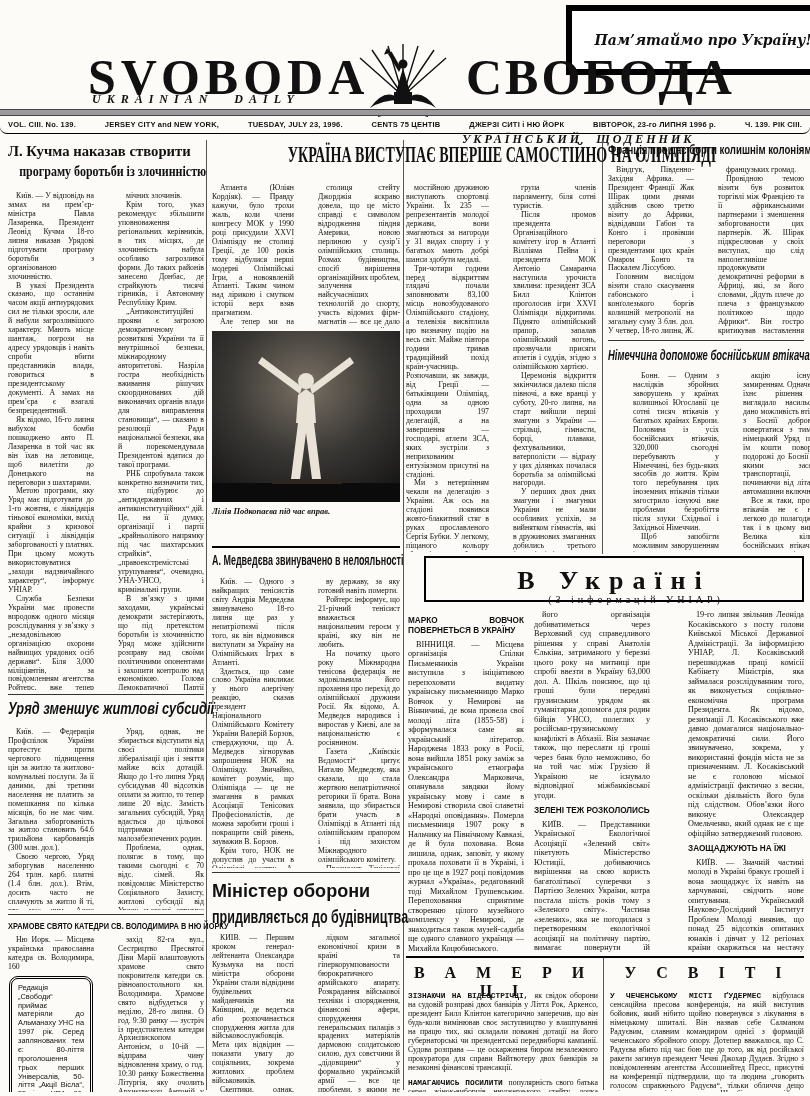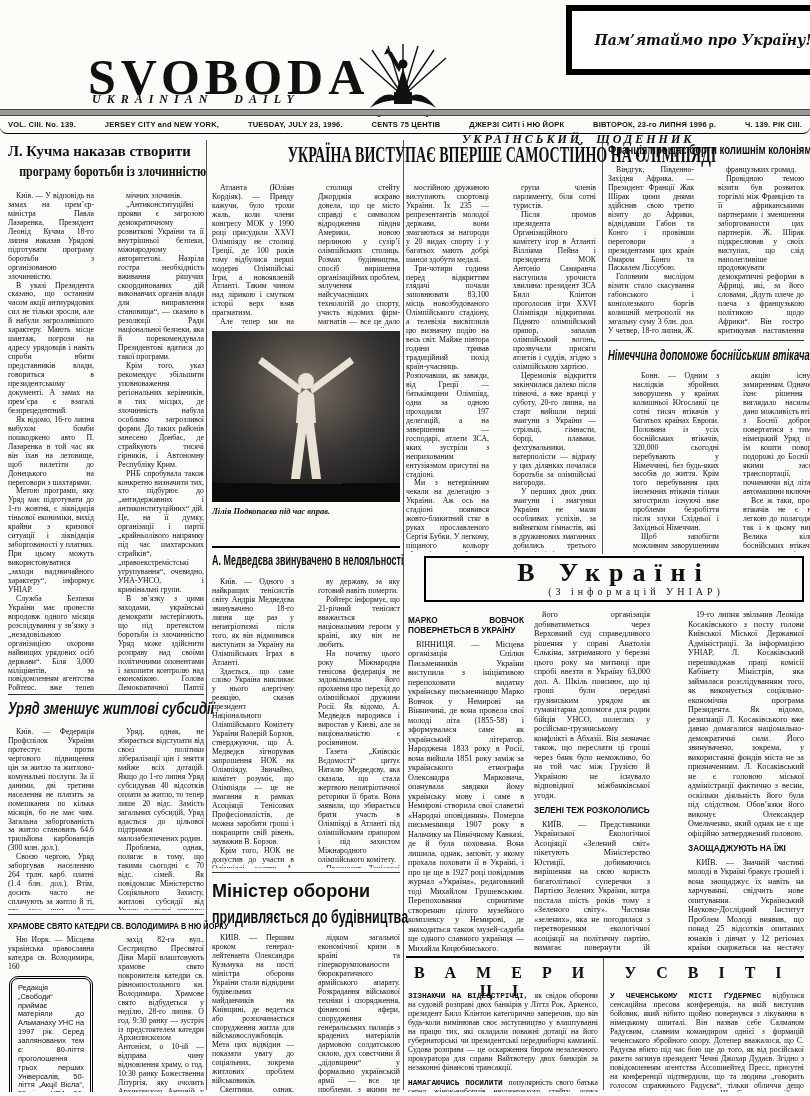--- a/index.html
+++ b/index.html
@@ -43,21 +43,21 @@
   .subs-hl{left:8px;top:700px;width:196px;font:italic bold 16px "Liberation Sans",sans-serif;}
   .khram-hl{left:8px;top:921px;width:196px;font:bold 9px "Liberation Sans",sans-serif;}
   .oly-hl{left:212px;top:142px;width:388px;font:bold 23px "Liberation Serif",serif;}
   .med-hl{left:212px;top:552px;width:188px;font:bold 14px "Liberation Sans",sans-serif;}
   .def-hl{left:212px;top:878px;width:188px;font:bold 19px/1.35 "Liberation Sans",sans-serif;}
   .fr-hl{left:608px;top:142px;width:196px;font:bold 13px "Liberation Sans",sans-serif;}
   .de-hl{left:608px;top:346px;width:196px;font:italic bold 15px "Liberation Sans",sans-serif;}
   .caption{left:212px;top:506px;width:188px;font:italic bold 8.5px "Liberation Serif",serif;text-align:left;}
   
   .vu-box{left:424px;top:556px;width:380px;height:46px;border:2px solid #000;text-align:center;}
-  .vu-title{font:bold 26px/1 "Liberation Serif",serif;letter-spacing:9px;margin-top:2px;}
+  .vu-title{font:bold 26px/1 "Liberation Serif",serif;letter-spacing:9px;margin-top:10px;}
   .vu-sub{font:10px "Liberation Serif",serif;letter-spacing:4px;padding-left:44px;}
   .sec-hd{font:bold 16px "Liberation Serif",serif;letter-spacing:8px;text-align:center;}
   .photo{left:212px;top:331px;width:188px;height:171px;}
 </style>
 </head>
 <body>
 
 <div id="page">
 
   <div class="top-banner">
@@ -72,20 +72,21 @@
       <circle cx="53" cy="20" r="4.5"></circle>
       <path d="M53 24 l7 24 -14 0 z"></path>
       <path d="M49 28 L38 10 l3.5 -2.5 L51 24 z"></path>
       <path d="M37 4 l4 5 -7 1.5 z"></path>
       <rect x="44" y="48" width="18" height="12"></rect>
       <path d="M20 64 q16 -22 30 -8 q-18 0 -30 8 z"></path>
       <path d="M86 64 q-16 -22 -30 -8 q18 0 30 8 z"></path>
       <path d="M28 70 q25 -9 50 0 l0 3 q-25 -8 -50 0 z"></path>
     </g>
   </svg>
+  <div class="mast-cyr">СВОБОДА</div>
   <div class="sub-lat">UKRAINIAN DAILY</div>
   <div class="sub-cyr">УКРАЇНСЬКИЙ ЩОДЕННИК</div>
   <div class="grayband"></div>
   <div class="infobar">
     <span>VOL. CIII. No. 139.</span>
     <span>JERSEY CITY and NEW YORK,</span>
     <span>TUESDAY, JULY 23, 1996.</span>
     <span>CENTS 75 ЦЕНТІВ</span>
     <span>ДЖЕРЗІ СИТІ і НЮ ЙОРК</span>
     <span>ВІВТОРОК, 23-го ЛИПНЯ 1996 р.</span>
@@ -104,22 +105,22 @@
   <div class="abs twocol body-text" style="left:8px;top:192px;width:196px;height:498px;">
     <div class="c">
         <p>Київ. — У відповідь на замах на прем’єр-міністра Павла Лазаренка, Президент Леонід Кучма 18-го липня наказав Урядові підготувати програму боротьби з організованою злочинністю.</p>
         <p>В указі Президента сказано, що останнім часом акції антиурядових сил не тільки зросли, але й набули загрозливішого характеру. Мають місце шантаж, погрози на адресу урядовців і навіть спроби вбити представників влади, говориться в президентському документі. А замах на прем’єра є взагалі безпрецедентний.</p>
         <p>Як відомо, 16-го липня вибухом бомби пошкоджено авто П. Лазаренка в той час як він їхав на летовище, щоб вилетіти до Донецького на переговори з шахтарями.</p>
         <p>Метою програми, яку Уряд має підготувати до 1-го жовтня, є ліквідація тіньової економіки, вихід крайни з кризової ситуації і ліквідація заборгованості у платнях. При цьому можуть використовуватися „заходи надзвичайного характеру“, інформує УНІАР.</p>
         <p>Служба Безпеки України має провести впродовж одного місяця розслідування у зв’язку з „незадовільною організацією охорони найвищих урядових осіб держави“. Біля 3,000 міліціянтів, за повідомленням агентства Ройтерс, вже тепер полюють за тими, хто підклав бомбу прем’єрові. В результаті указу, охорона Президента та інших високопоставлених урядовців значно підвищується, а до 15-го серпня має бути утворено антитерористичний центр.</p>
       </div>
     <div class="c">
         <p>мічних злочинів.</p>
+        <p>Крім того, указ рекомендує збільшити уповноваження регіональних керівників, в тих місцях, де злочинність набула особливо загрозливої форми. До таких районів занесено Донбас, де страйкують тисячі гірників, і Автономну Республіку Крим.</p>
         <p>„Антиконституційні прояви є загрозою демократичному розвиткові України та її внутрішньої безпеки, міжнародному авторитетові. Назріла гостра необхідність вживання рішучих скоординованих дій виконавчих органів влади для виправлення становища“, — сказано в резолюції Ради національної безпеки, яка й порекомендувала Президентові вдатися до такої програми.</p>
-        <p>Крім того, указ рекомендує збільшити уповноваження регіональних керівників, в тих місцях, де злочинність набула особливо загрозливої форми. До таких районів занесено Донбас, де страйкують тисячі гірників, і Автономну Республіку Крим.</p>
         <p>РНБ спробувала також конкретно визначити тих, хто підбурює до „антидержавних і антиконституційних“ дій. Це, на її думку, організації і партії „крайньолівого напрямку під час шахтарських страйків“, „правоекстремістські угрупування“, очевидно, УНА-УНСО, і кримінальні групи.</p>
         <p>В зв’язку з цими заходами, українські демократи застерігають, що під претекстом боротьби із злочинністю Уряд може здійснити розправу над своїми політичними опонентами і захопити контролю над економікою. Голова Демократичної Партії України Володимир Яворівський, який є також співголовою Комісії Верховної Ради з прав людини, заявив, що деякі „надзвичайні заходи“ можуть відштовхнути від України цілий світ. На його думку, замість боротьби із тіньовим ринком, Уряд повинен дати людям більше економічної свободи.</p>
       </div>
   </div>
   <div class="hrule" style="left:8px;top:694px;width:196px;"></div>
 
   <div class="abs subs-hl">
     <span class="cond" style="transform:scaleX(.8);">Уряд зменшує житлові субсидії</span>
   </div>
   <div class="abs twocol body-text" style="left:8px;top:728px;width:196px;height:182px;">
@@ -210,21 +211,21 @@
         <p>КИЇВ. — Першим кроком генерал-лейтенанта Олександра Кузьмука на пості міністра оборони України стали відвідини будівельних майданчиків на Київщині, де ведеться або розпочинається спорудження житла для військовослужбовців. Мета цих відвідин — показати увагу до соціяльних, зокрема житлових проблем військовиків.</p>
         <p>Скептики, однак, вбачають у цьому лише популістський жест, який не вирішить житлових проблем в армії, оскільки вони є лише частковим нас-</p>
       </div>
     <div class="c">
         <p>лідком загальної економічної кризи в країні та гіперкорумпованости бюрократичного армійського апарату. Розкрадання військової техніки і спорядження, фінансові афери, спорудження генеральських палаців з крадених матеріялів дармовою солдатською силою, дух совєтчини й „дідовщини“ у формально українській армії — все це проблеми, з якими не справився жоден з трьох попередників О. Кузьмука на пості міністра оборони, а двоє останніх, властиво, й не намагалися справитись.</p>
       </div>
   </div>
 
   <div class="abs twocol body-text" style="left:406px;top:184px;width:190px;height:368px;">
     <div class="c">
-        <p>мостійною дружиною виступають спортовці України. Їх 235 — репрезентантів молодої держави, вони змагаються за нагороди у 20 видах спорту і у багатьох мають добрі шанси здобути медалі.</p>
+        <p>мостійною дружиною виступають спортовці України. Їх 235 — репрезентантів молодої держави, вони змагаються за нагороди у 31 видах спорту і у багатьох мають добрі шанси здобути медалі.</p>
         <p>Три-чотири години перед відкриттям глядачі почали заповнювати 83,100 місць новозбудованого Олімпійського стадіону, а телевізія висвітлила цю визначну подію на весь світ. Майже півтора години тривав традиційний похід країн-учасниць. Розпочавши, як завжди, від Греції — батьківщини Олімпіяд, одна за одною проходили 197 делегацій, а на завершення — господарі, атлети ЗСА, яких зустріли з неприхованим ентузіязмом присутні на стадіоні.</p>
         <p>Ми з нетерпінням чекали на делегацію з України. Аж ось на стадіоні появився жовто-блакитний стяг в руках прославленого Сергія Бубки. У легкому, піщаного кольору вбранні, з тризубом на грудях, в солом’яних капелюшках спортовці України на чолі з міністром молоді та спорту, дворазовим олімпійським чемпіоном і президентом НОК Валерієм Борзовим гідно презентувалися на полі стадіону. До Атланти прибули також член Кабінету Міністрів України Валерій Пустовойтенко,</p>
       </div>
     <div class="c">
         <p>група членів парляменту, біля сотні туристів.</p>
         <p>Після промов президента Організаційного комітету ігор в Атланті Вілліяма Пейна і президента МОК Антоніо Самаранча наступила урочиста хвилина: президент ЗСА Билл Клінтон проголосив ігри XXVI Олімпіяди відкритими. Піднято олімпійський прапор, запалав олімпійський вогонь, прозвучали присяги атлетів і суддів, згідно з олімпійською хартією.</p>
         <p>Церемонія відкриття закінчилася далеко після півночі, а вже вранці у суботу, 20-го липня, на старт вийшли перші змагуни з України — стрільці, гімнасти, борці, плаваки, фехтувальники, ватерполісти — відразу у цих ділянках почалася боротьба за олімпійські нагороди.</p>
         <p>У перших двох днях змагуни і змагунки України не мали особливих успіхів, за вийнятком гімнастів, які в дружинових змаганнях добились третього (чоловіки) і четвертого місць (жінки) в обов’язкових вправах і тим самим закваліфікувались до фіналів. Жіноча відбиванкова дружина попала на першорядних американок і програла ці перші змагання. Не мали щастя у стрілянні Леся Леськів і Таня Нестерова, при чому Л. Леськів здобула тільки восьме місце.</p>
       </div>
   </div>

